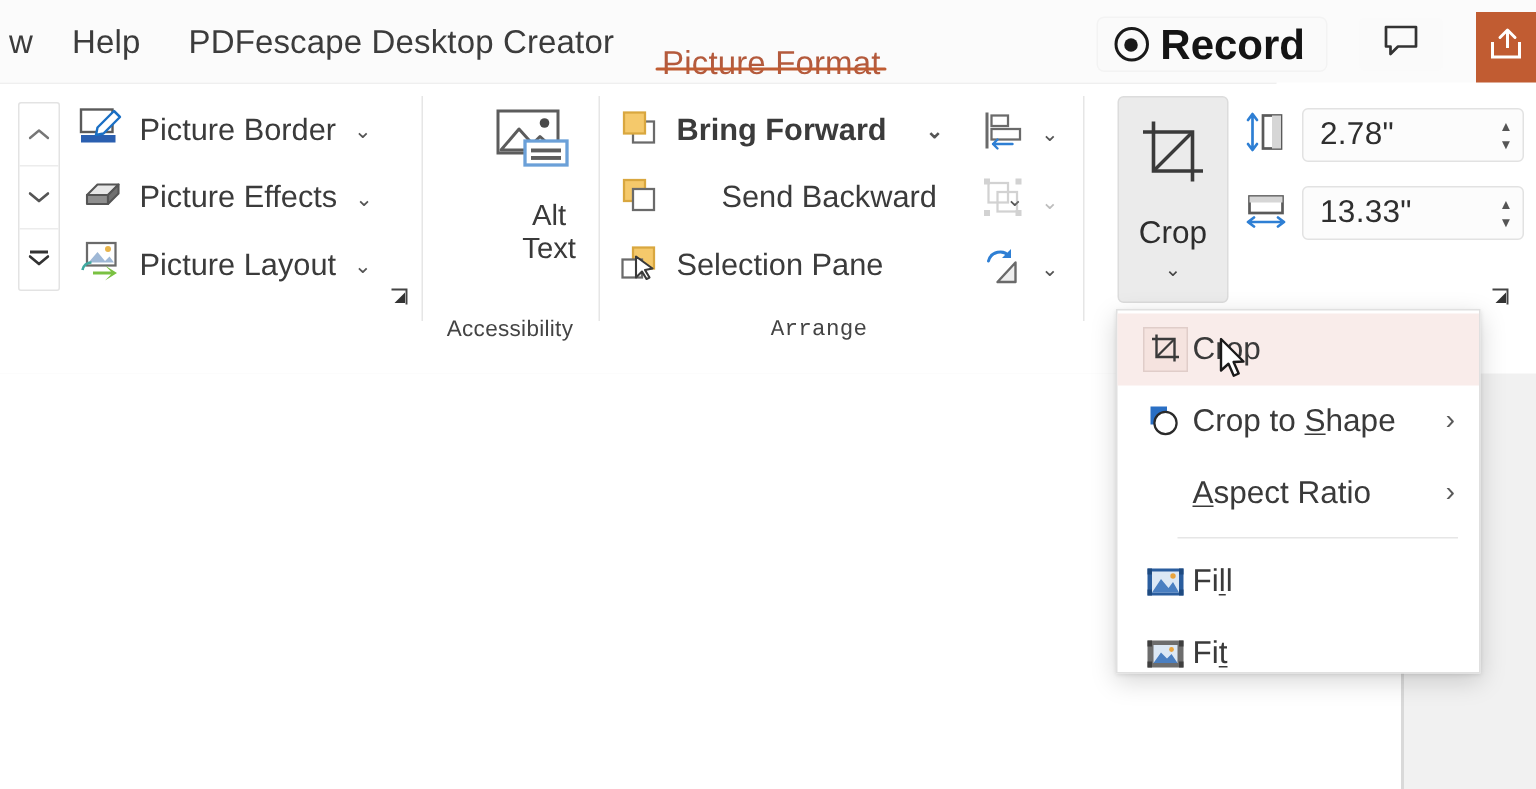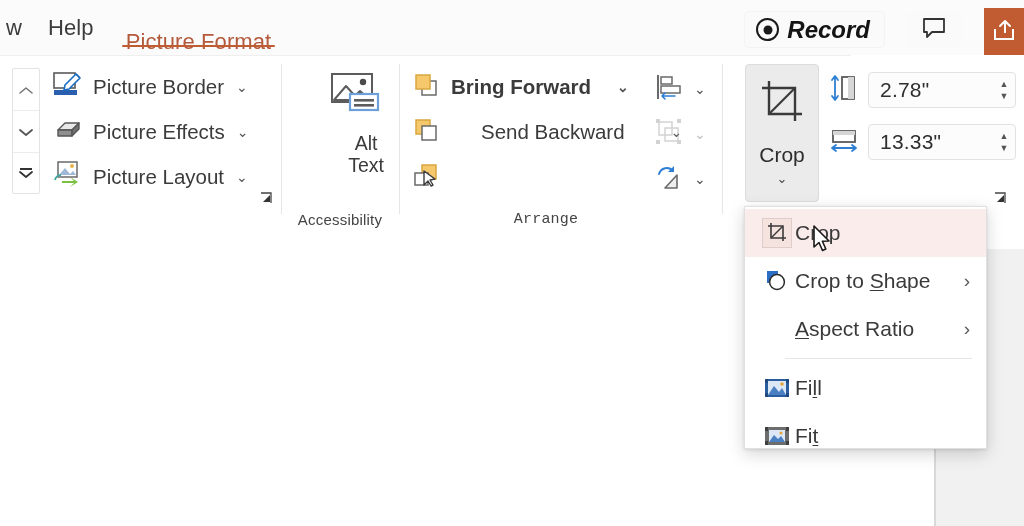--- a/index.html
+++ b/index.html
@@ -37,21 +37,21 @@
     box-shadow:0 0 0 1px rgba(0,0,0,.03);
   }
   .rec-dot{
     width:19px;height:19px;border-radius:50%;border:2.2px solid #1a1a1a;
     position:relative;flex:none;
   }
   .rec-dot::after{
     content:"";position:absolute;left:50%;top:50%;width:9px;height:9px;
     background:#1a1a1a;border-radius:50%;transform:translate(-50%,-50%);
   }
-  .record-lbl{font-size:24px;font-weight:bold;color:#141414;line-height:1;font-style:italic;}
+  .record-lbl{font-size:28px;font-weight:bold;color:#141414;line-height:1;}
   .comment-btn{
     position:absolute;right:62px;top:12px;width:56px;height:35px;
     background:#fafafa;border-radius:4px;display:flex;align-items:center;justify-content:center;
   }
   .share-btn{
     position:absolute;right:0px;top:8px;width:40px;height:47px;
     background:#c15c32;display:flex;align-items:center;justify-content:center;
   }
 
   
@@ -148,20 +148,23 @@
 <div class="app">
 
   <div class="tabbar">
 
     <div class="tabs">
       <div class="tab partial">
         <span>w</span>
       </div>
       <div class="tab">
         <span>Help</span>
+      </div>
+      <div class="tab">
+        <span>PDFescape Desktop Creator</span>
       </div>
       <div class="tab active">
         <span>Picture Format</span>
       </div>
     </div>
 
     <div class="tb-right">
 
       <div class="record-btn">
         <span class="rec-dot"></span>
@@ -313,20 +316,21 @@
       </div>
 
       <div class="arrange-item" style="left:13px;top:102px;">
         <span>
           <svg width="28" height="26" viewBox="0 0 28 26">
             <rect x="9" y="3" width="14" height="14" fill="#f5c96b" stroke="#d9a73f" stroke-width="1.5"></rect>
             <rect x="2" y="11" width="13" height="12" fill="#fff" stroke="#6a6a6a" stroke-width="1.5"></rect>
             <path d="M11 9 L11 23 L15 19 L18 24 L20 23 L17 18 L22 17 Z" fill="#fff" stroke="#3a3a3a" stroke-width="1.4" stroke-linejoin="round"></path>
           </svg>
         </span>
+        <span class="alabel">Selection Pane</span>
       </div>
 
       <div class="align-item" style="left:255px;top:14px;">
         <span>
           <svg width="28" height="28" viewBox="0 0 28 28">
             <rect x="2" y="2" width="2" height="24" fill="#6a6a6a"></rect>
             <rect x="6" y="4" width="11" height="7" fill="#fff" stroke="#6a6a6a" stroke-width="1.5"></rect>
             <rect x="6" y="13" width="19" height="7" fill="#fff" stroke="#6a6a6a" stroke-width="1.5"></rect>
             <path d="M20 23 L7 23 M10 20 L7 23 L10 26" fill="none" stroke="#2e7fd4" stroke-width="1.6" stroke-linecap="round" stroke-linejoin="round"></path>
           </svg>

